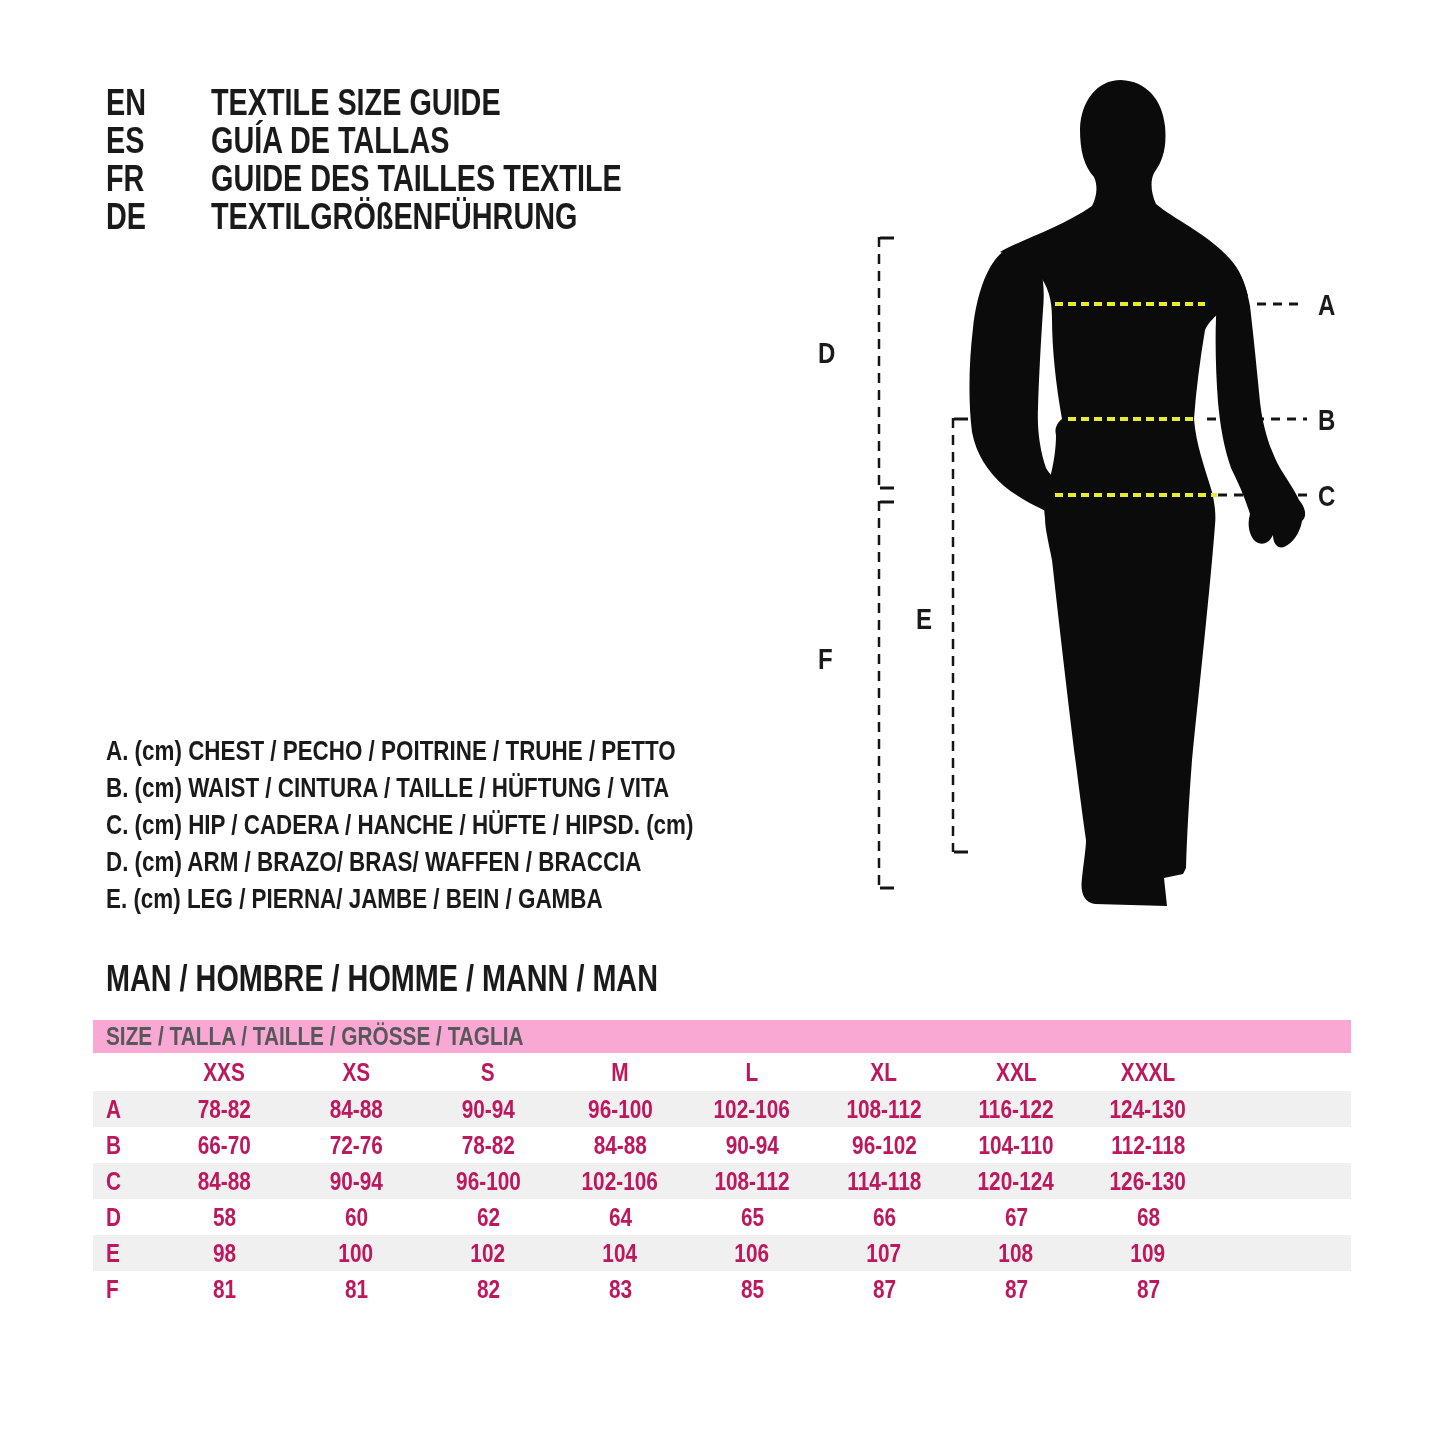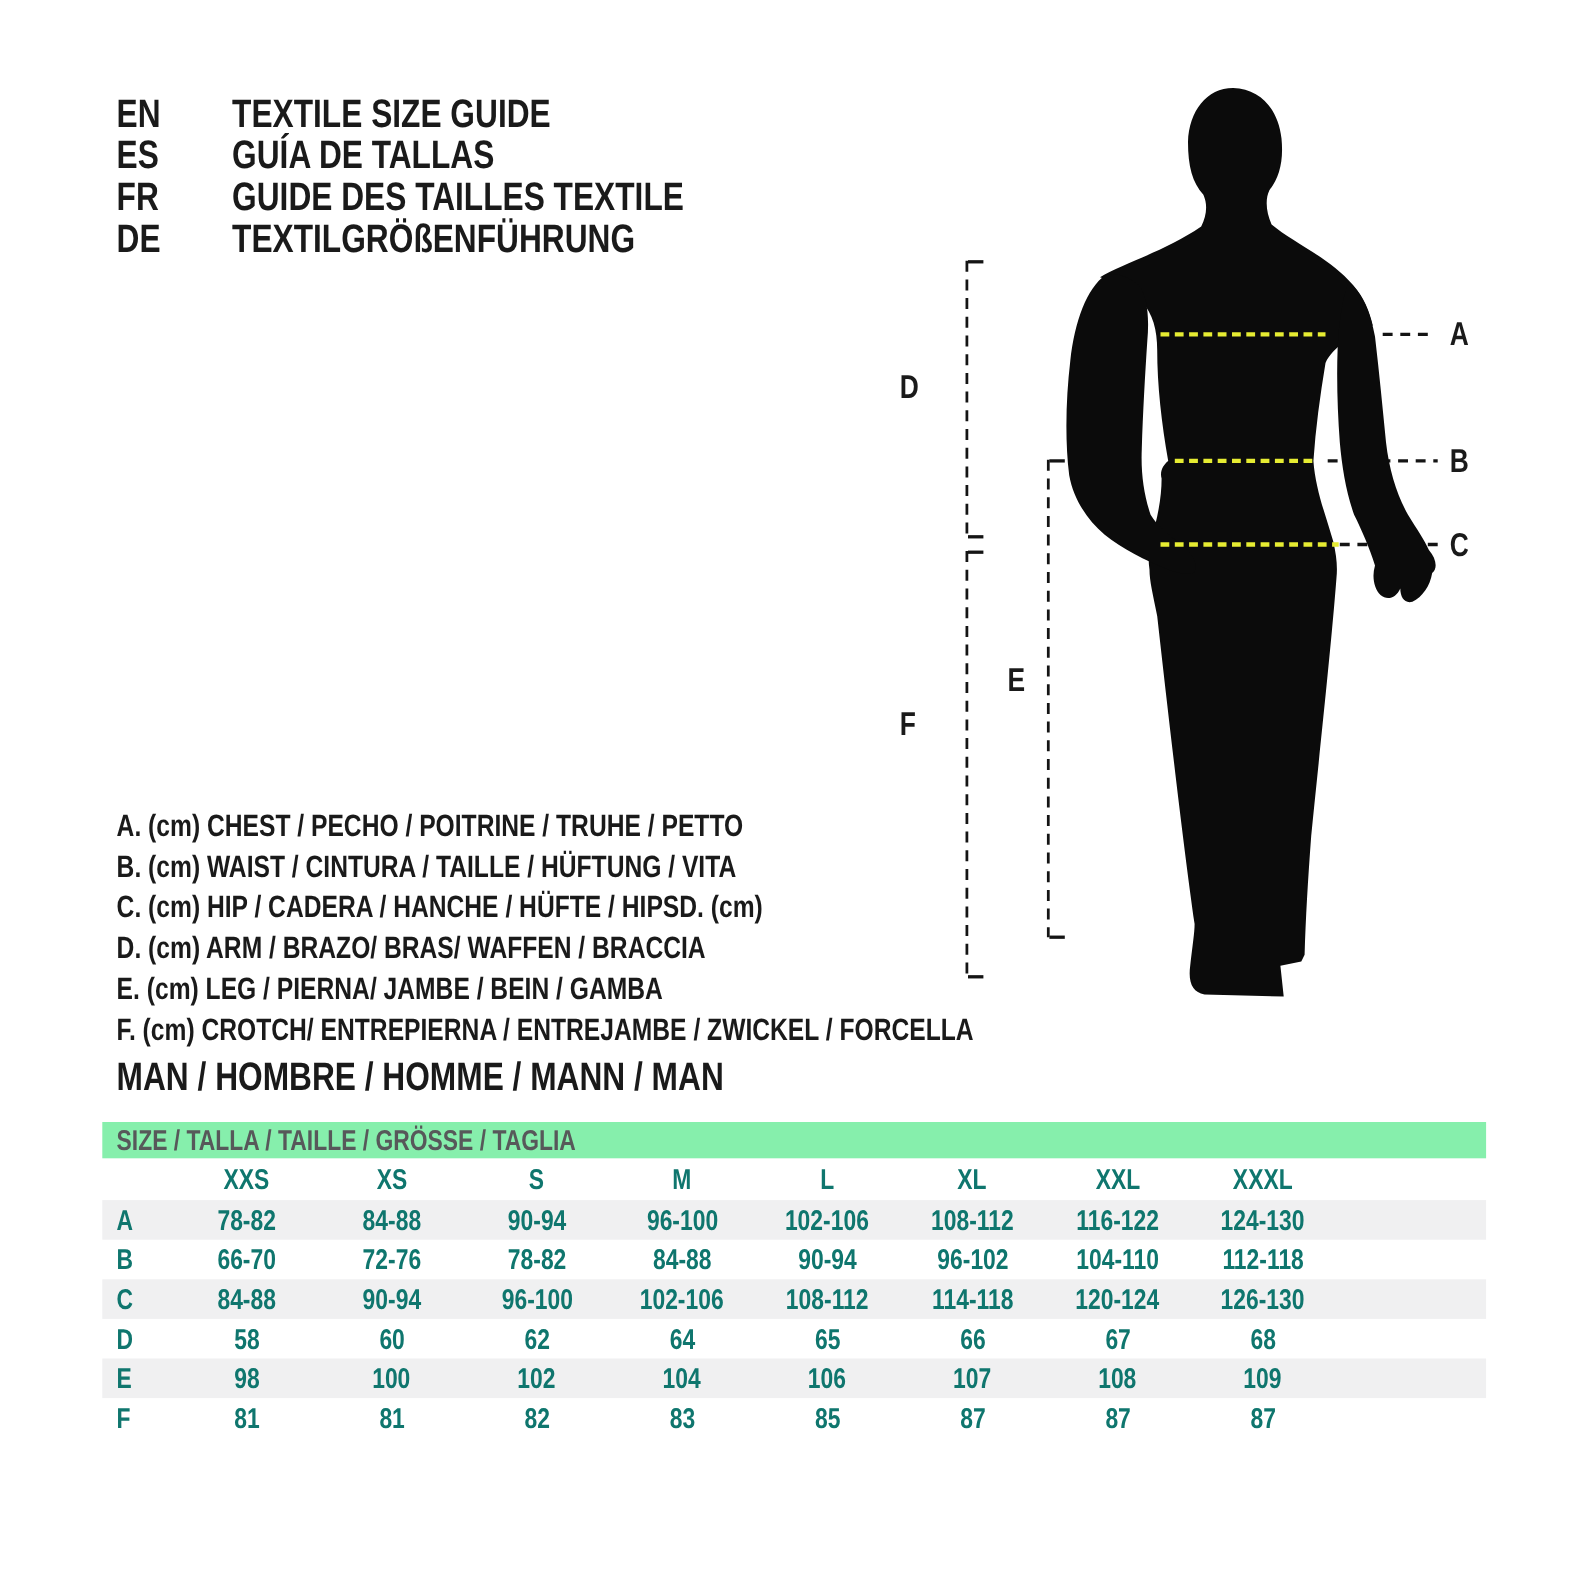--- a/index.html
+++ b/index.html
@@ -18,23 +18,23 @@
 
   
   .measure-block{position:absolute;left:106px;top:732px;}
   .measure-row{height:37px;line-height:37px;font-size:28px;font-weight:bold;}
 
   
   .category-line{position:absolute;left:106px;top:958px;font-size:36px;font-weight:bold;}
 
   
   .size-table{position:absolute;left:93px;top:1020px;width:1258px;font-weight:bold;}
-  .table-header-band{height:33px;line-height:33px;background:#86efac;color:#57585a;
+  .table-header-band{height:33px;line-height:33px;background:#f9a8d4;color:#57585a;
     font-size:26px;padding-left:13px;}
-  .t-row{display:grid;grid-template-columns:65px repeat(8,132px) 1fr;color:#0f766e;}
+  .t-row{display:grid;grid-template-columns:65px repeat(8,132px) 1fr;color:#be185d;}
   .t-row.sizes{height:38px;line-height:38px;font-size:26px;}
   .t-row.data{height:36px;line-height:36px;font-size:26px;}
   .t-row.stripe{background:#f0f0f1;}
   .t-cell{text-align:center;overflow:visible;}
   .t-label{text-align:left;padding-left:13px;}
 
   
   .figure-svg{position:absolute;left:800px;top:60px;width:560px;height:920px;}
   .fig-label{position:absolute;font-size:30px;font-weight:bold;color:#1a1a1a;line-height:34px;}
   #lblA{left:1318px;top:288px;}
@@ -65,21 +65,20 @@
     <span class="cnd">TEXTILGRÖßENFÜHRUNG</span>
   </div>
 </div>
 
 <div class="measure-block">
   <div class="measure-row"><span class="cnd">A. (cm) CHEST / PECHO / POITRINE / TRUHE / PETTO</span></div>
   <div class="measure-row"><span class="cnd">B. (cm) WAIST / CINTURA / TAILLE / HÜFTUNG / VITA</span></div>
   <div class="measure-row"><span class="cnd">C. (cm) HIP / CADERA / HANCHE / HÜFTE / HIPSD. (cm)</span></div>
   <div class="measure-row"><span class="cnd">D. (cm) ARM / BRAZO/ BRAS/ WAFFEN / BRACCIA</span></div>
   <div class="measure-row"><span class="cnd">E. (cm) LEG / PIERNA/ JAMBE / BEIN / GAMBA</span></div>
-  <div class="measure-row"><span class="cnd">F. (cm) CROTCH/ ENTREPIERNA / ENTREJAMBE / ZWICKEL / FORCELLA</span></div>
 </div>
 
 <div class="category-line">
   <span class="cnd">MAN / HOMBRE / HOMME / MANN / MAN</span>
 </div>
 
 <svg class="figure-svg" viewBox="800 60 560 920" aria-hidden="true">
 
   <line x1="1257" y1="304" x2="1303" y2="304" stroke="#141414" stroke-width="3" stroke-dasharray="9 7"></line>
   <line x1="1207" y1="419" x2="1307" y2="419" stroke="#141414" stroke-width="3" stroke-dasharray="9 7"></line>

